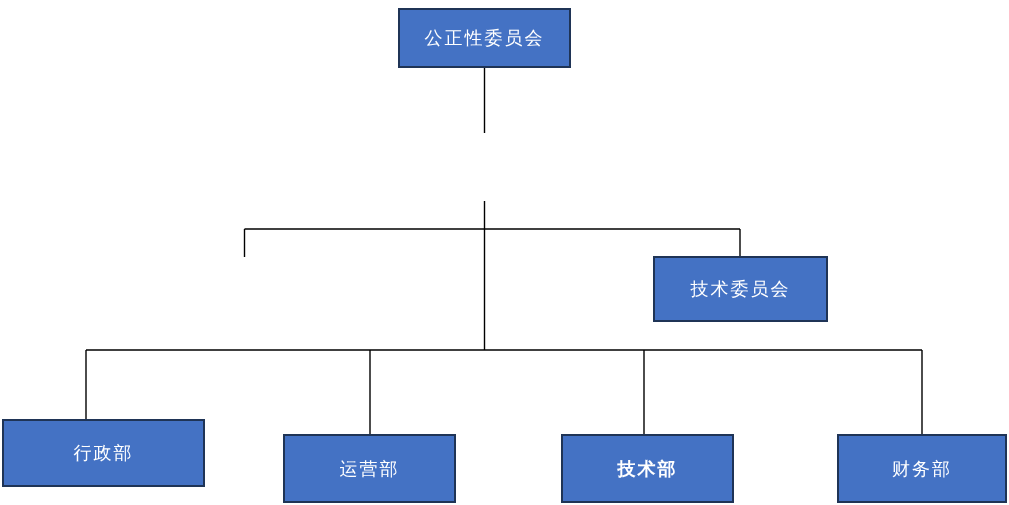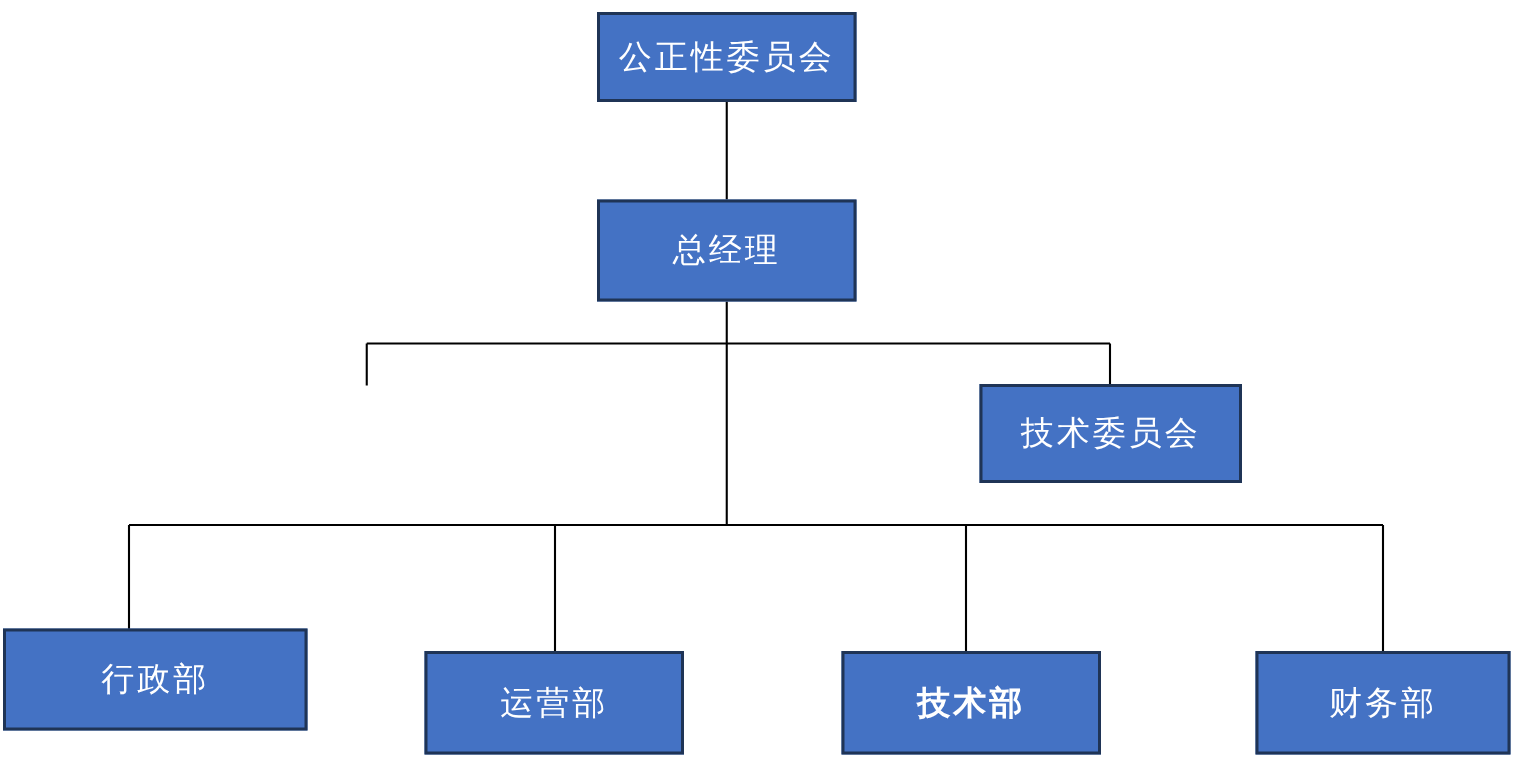--- a/index.html
+++ b/index.html
@@ -29,21 +29,21 @@
   }
   .node {
     position: absolute;
     box-sizing: border-box;
     background: var(--node-fill, #4472C4);
     border: 2px solid var(--node-border, #1F3456);
     color: var(--node-text, #ffffff);
     display: flex;
     align-items: center;
     justify-content: center;
-    font-size: 22px;
+    font-size: 18px;
     letter-spacing: 2px;
     text-align: center;
     cursor: default;
   }
   
   .n-impartiality   { left: 398px; top: 8px;   width: 173px; height: 60px; }
   .n-gm             { left: 398px; top: 133px; width: 173px; height: 68px; }
   .n-mgmt-rep       { left: 158px; top: 257px; width: 173px; height: 67px; }
   .n-tech-committee { left: 653px; top: 256px; width: 175px; height: 66px; text-align: center; }
   .n-admin          { left: 2px;   top: 419px; width: 203px; height: 68px; text-align: center; }
@@ -70,23 +70,20 @@
     <path d="M 86 350 L 86 435"></path>
     <path d="M 370 350 L 370 434"></path>
     <path d="M 644 350 L 644 434"></path>
     <path d="M 922 350 L 922 434"></path>
   </svg>
 
   <div class="node n-impartiality">
     <span>公正性委员会</span>
   </div>
 
-  <div class="node n-gm">
-    <span>总经理</span>
-  </div>
 
 
   <div class="node n-tech-committee">
     <span>技术委员会</span>
   </div>
 
   <div class="node n-admin">
     <span>行政部</span>
   </div>
 

